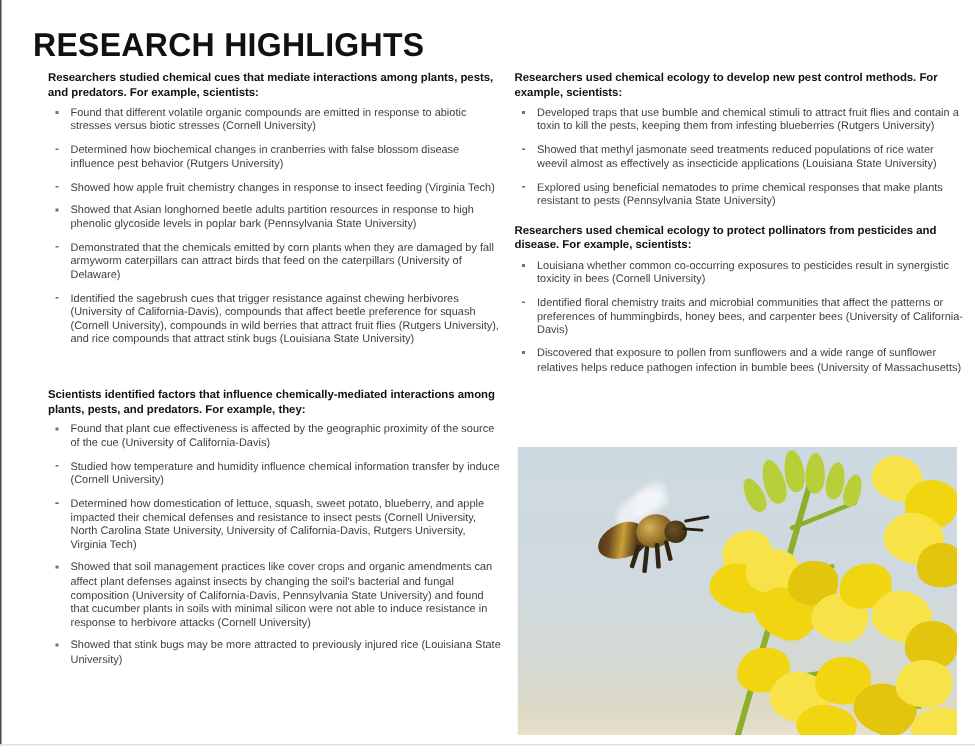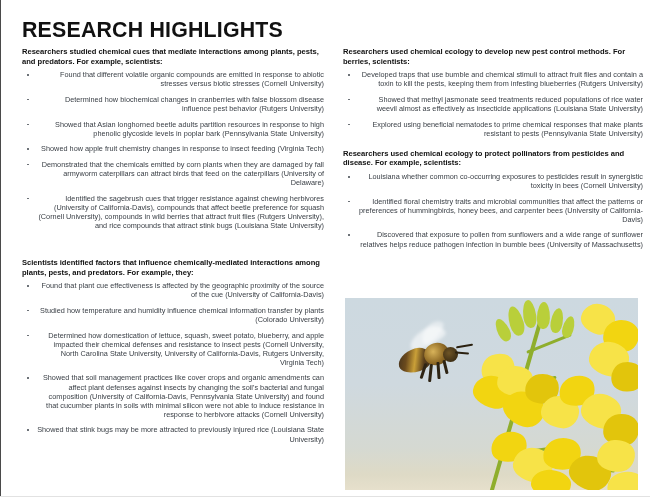--- a/index.html
+++ b/index.html
@@ -48,21 +48,21 @@
     color: #111111;
     font-family: "Liberation Sans", sans-serif;
     transform: scaleX(0.97);
     transform-origin: left center;
   }
 
   .column {
     position: absolute;
     top: 47px;
   }
-  #col-left  { left: 22px;  width: 302px; }
+  #col-left  { left: 32px;  width: 302px; }
   #col-right { left: 343px; width: 300px; }
 
   .section { margin-bottom: 11px; }
   .section:last-child { margin-bottom: 0; }
 
   .section-head {
     font-size: 7.6px;
     line-height: 9.6px;
     font-weight: bold;
     color: #111111;
@@ -76,21 +76,20 @@
     padding: 0;
   }
   ul.bullets > li {
     position: relative;
     padding-left: 15px;
     margin: 0 0 6.5px 0;
     font-size: 7.3px;
     line-height: 9.1px;
     color: #3b4047;
     letter-spacing: 0.01px;
-    text-align: right;
   }
   ul.bullets > li:last-child { margin-bottom: 0; }
   ul.bullets > li .bullet-mark {
     position: absolute;
     left: 5px;
     top: 4px;
     width: 2.2px;
     height: 1.6px;
     background: #6d7278;
   }
@@ -181,45 +180,45 @@
 
   <div id="title">RESEARCH HIGHLIGHTS</div>
 
   <div class="column" id="col-left">
 
     <div class="section">
       <div class="section-head">Researchers studied chemical cues that mediate interactions among plants, pests, and predators. For example, scientists:</div>
       <ul class="bullets">
         <li><span class="bullet-mark"></span><span>Found that different volatile organic compounds are emitted in response to abiotic stresses versus biotic stresses (Cornell University)</span></li>
         <li><span class="bullet-mark"></span><span>Determined how biochemical changes in cranberries with false blossom disease influence pest behavior (Rutgers University)</span></li>
+        <li><span class="bullet-mark"></span><span>Showed how apple fruit chemistry changes in response to insect feeding (Virginia Tech)</span></li>
         <li><span class="bullet-mark"></span><span>Showed that Asian longhorned beetle adults partition resources in response to high phenolic glycoside levels in poplar bark (Pennsylvania State University)</span></li>
-        <li><span class="bullet-mark"></span><span>Showed how apple fruit chemistry changes in response to insect feeding (Virginia Tech)</span></li>
         <li><span class="bullet-mark"></span><span>Demonstrated that the chemicals emitted by corn plants when they are damaged by fall armyworm caterpillars can attract birds that feed on the caterpillars (University of Delaware)</span></li>
         <li><span class="bullet-mark"></span><span>Identified the sagebrush cues that trigger resistance against chewing herbivores (University of California-Davis), compounds that affect beetle preference for squash (Cornell University), compounds in wild berries that attract fruit flies (Rutgers University), and rice compounds that attract stink bugs (Louisiana State University)</span></li>
       </ul>
     </div>
 
     <div class="section" style="margin-top:28px;">
       <div class="section-head">Scientists identified factors that influence chemically-mediated interactions among plants, pests, and predators. For example, they:</div>
       <ul class="bullets">
         <li><span class="bullet-mark"></span><span>Found that plant cue effectiveness is affected by the geographic proximity of the source of the cue (University of California-Davis)</span></li>
-        <li><span class="bullet-mark"></span><span>Studied how temperature and humidity influence chemical information transfer by plants (Colorado University)</span></li>
+        <li><span class="bullet-mark"></span><span>Studied how temperature and humidity influence chemical information transfer by induce (Cornell University)</span></li>
         <li><span class="bullet-mark"></span></li>
         <li><span class="bullet-mark"></span><span>Determined how domestication of lettuce, squash, sweet potato, blueberry, and apple impacted their chemical defenses and resistance to insect pests (Cornell University, North Carolina State University, University of California-Davis, Rutgers University, Virginia Tech)</span></li>
         <li><span class="bullet-mark"></span><span>Showed that soil management practices like cover crops and organic amendments can affect plant defenses against insects by changing the soil's bacterial and fungal composition (University of California-Davis, Pennsylvania State University) and found that cucumber plants in soils with minimal silicon were not able to induce resistance in response to herbivore attacks (Cornell University)</span></li>
         <li><span class="bullet-mark"></span><span>Showed that stink bugs may be more attracted to previously injured rice (Louisiana State University)</span></li>
       </ul>
     </div>
 
   </div>
 
   <div class="column" id="col-right">
 
     <div class="section">
-      <div class="section-head">Researchers used chemical ecology to develop new pest control methods. For berries, scientists:</div>
+      <div class="section-head">Researchers used chemical ecology to develop new pest control methods. For example, scientists:</div>
       <ul class="bullets">
         <li><span class="bullet-mark"></span><span>Developed traps that use bumble and chemical stimuli to attract fruit flies and contain a toxin to kill the pests, keeping them from infesting blueberries (Rutgers University)</span></li>
         <li><span class="bullet-mark"></span><span>Showed that methyl jasmonate seed treatments reduced populations of rice water weevil almost as effectively as insecticide applications (Louisiana State University)</span></li>
         <li><span class="bullet-mark"></span><span>Explored using beneficial nematodes to prime chemical responses that make plants resistant to pests (Pennsylvania State University)</span></li>
       </ul>
     </div>
 
     <div class="section" style="margin-top:0;">
       <div class="section-head">Researchers used chemical ecology to protect pollinators from pesticides and disease. For example, scientists:</div>
       <ul class="bullets">

